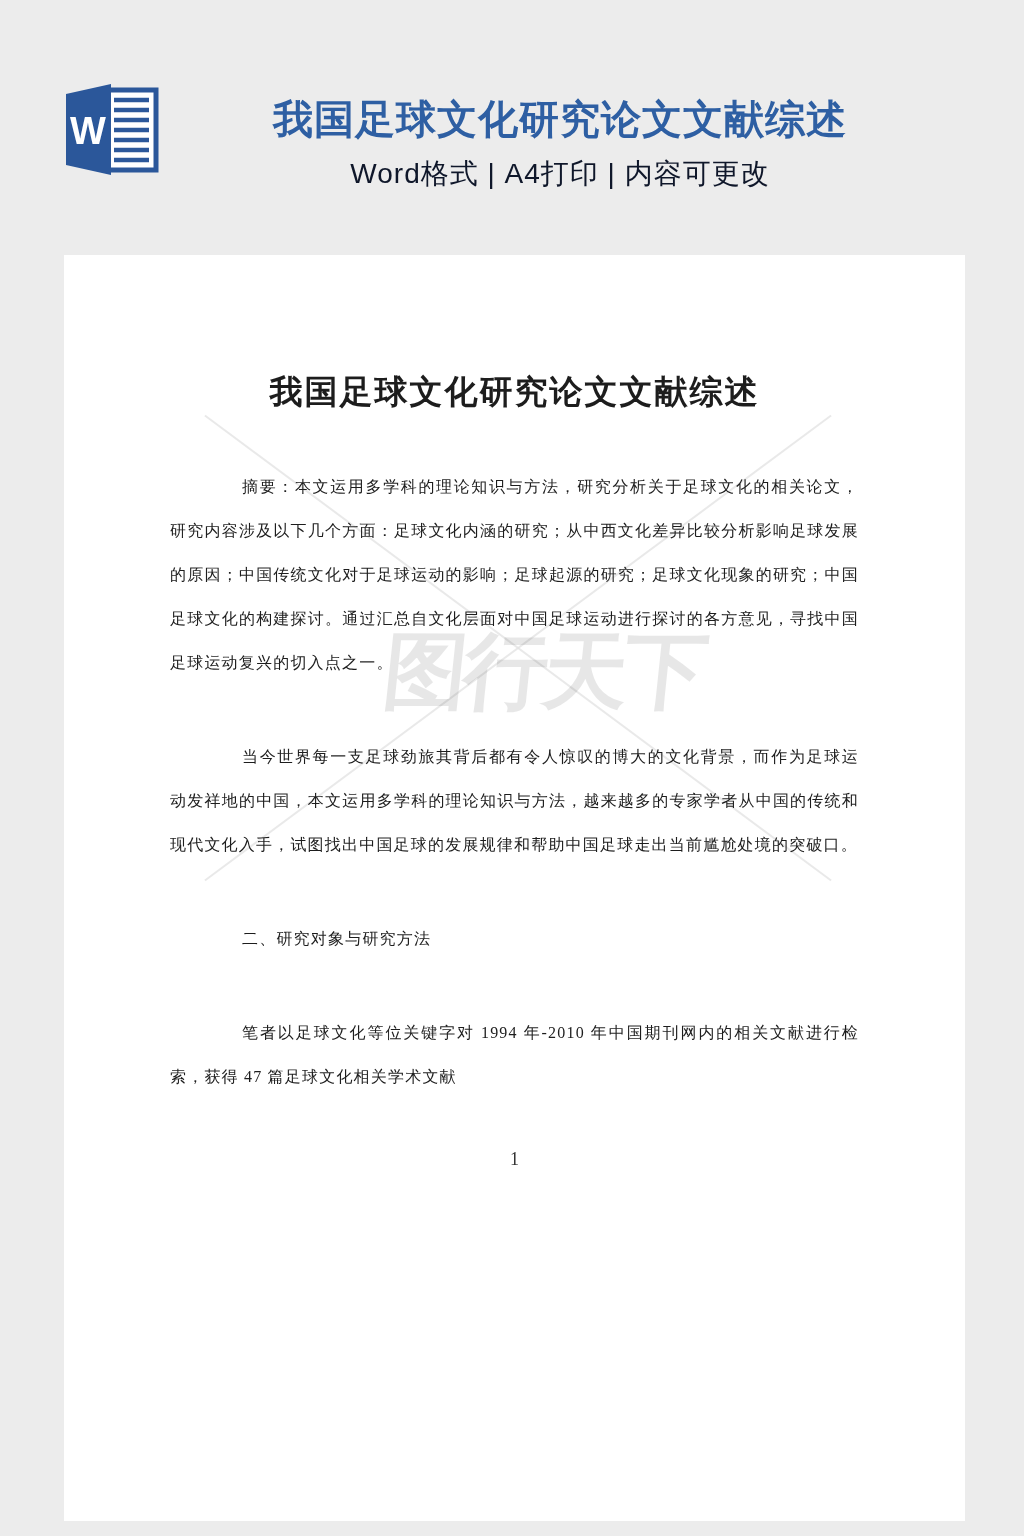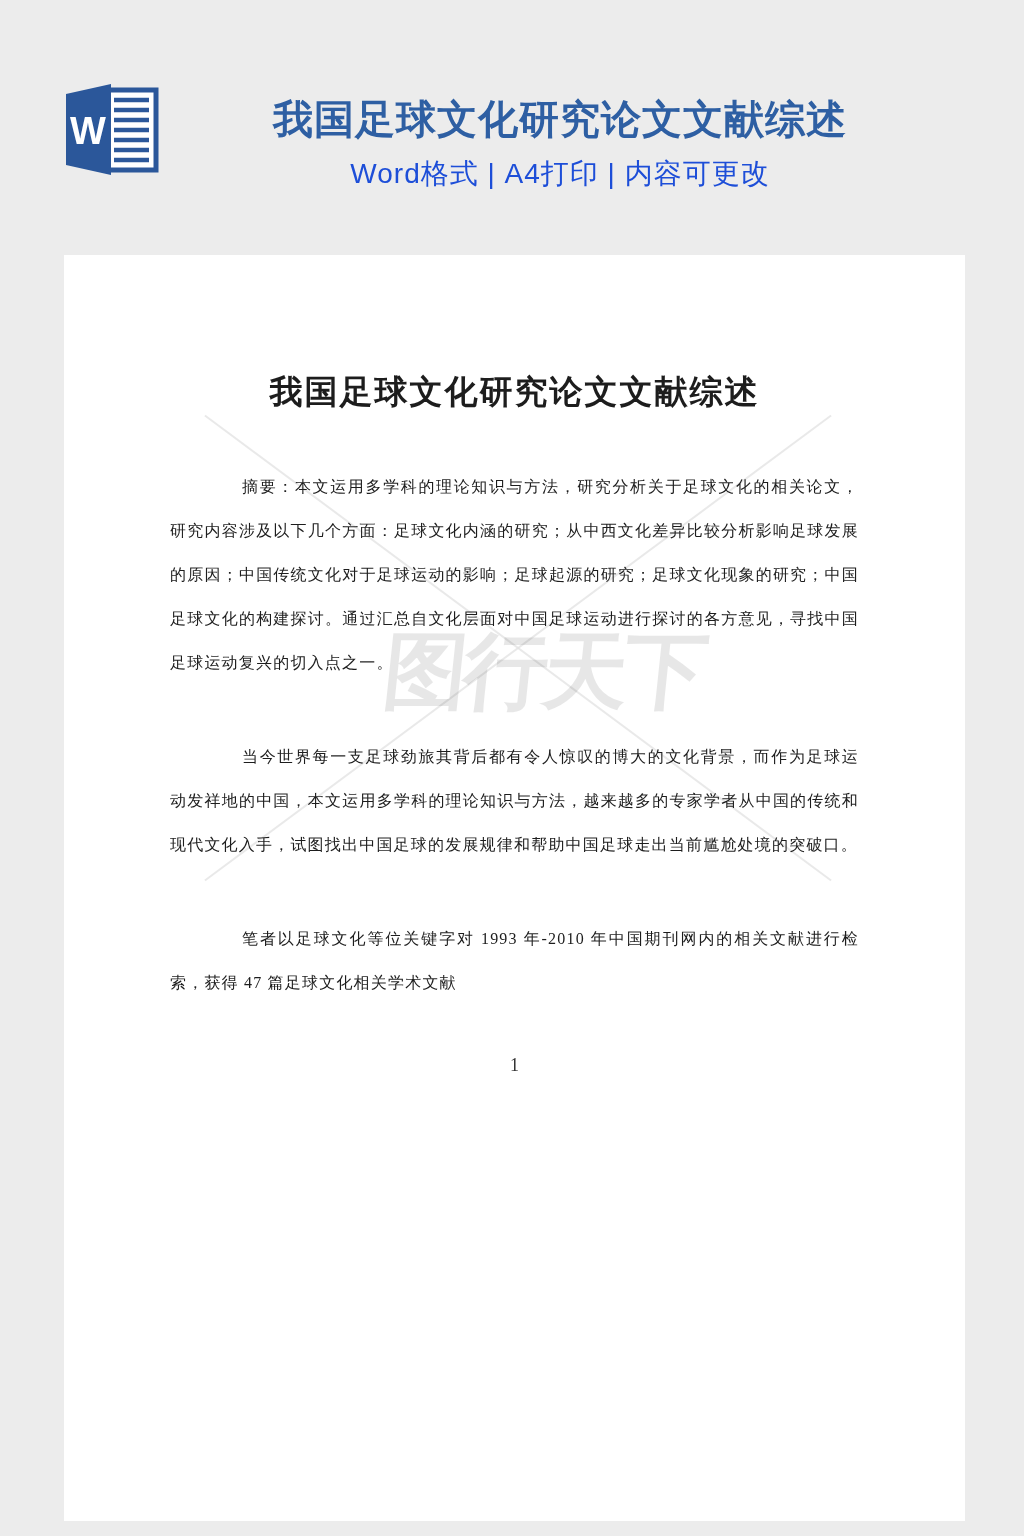--- a/index.html
+++ b/index.html
@@ -15,21 +15,21 @@
   .header { position:absolute; left:0; top:0; width:1024px; height:255px; }
   .word-logo { position:absolute; left:64px; top:82px; width:96px; height:95px; }
   .header-text { position:absolute; left:260px; top:0; width:600px; text-align:center; }
   .header-title {
     margin-top:96px;
     font-size:40px; font-weight:bold; line-height:46px;
     color:#2e5fa3; letter-spacing:1px;
   }
   .header-subtitle {
     margin-top:13px;
-    font-size:28px; color:#1d4ed8; letter-spacing:1px;
+    font-size:28px; color:#0f172a; letter-spacing:1px;
   }
 
   
   .page {
     position:absolute; left:64px; top:255px;
     width:901px; height:1266px;
     background:#ffffff;
     padding:112px 106px 0 106px;
     font-family:"Liberation Serif", serif;
     color:#1d1d1d;
@@ -100,16 +100,17 @@
 
 <div class="page">
   <div class="wm-line a"></div>
   <div class="wm-line b"></div>
   <div class="wm-text">图行天下</div>
 
   <div class="doc-title">我国足球文化研究论文文献综述</div>
 
   <p class="block para first">摘要：本文运用多学科的理论知识与方法，研究分析关于足球文化的相关论文，研究内容涉及以下几个方面：足球文化内涵的研究；从中西文化差异比较分析影响足球发展的原因；中国传统文化对于足球运动的影响；足球起源的研究；足球文化现象的研究；中国足球文化的构建探讨。通过汇总自文化层面对中国足球运动进行探讨的各方意见，寻找中国足球运动复兴的切入点之一。</p>
   <p class="block para">当今世界每一支足球劲旅其背后都有令人惊叹的博大的文化背景，而作为足球运动发祥地的中国，本文运用多学科的理论知识与方法，越来越多的专家学者从中国的传统和现代文化入手，试图找出中国足球的发展规律和帮助中国足球走出当前尴尬处境的突破口。</p>
-  <p class="block para">笔者以足球文化等位关键字对 1993 年-2010 年中国期刊网内的相关文献进行检索，获得 47 篇足球文化相关学术文献</p>
+  <p class="block heading">二、研究对象与研究方法</p>
+  <p class="block para">笔者以足球文化等位关键字对 1994 年-2010 年中国期刊网内的相关文献进行检索，获得 47 篇足球文化相关学术文献</p>
 
   <div class="page-number">1</div>
 </div>
 
 </body></html>

